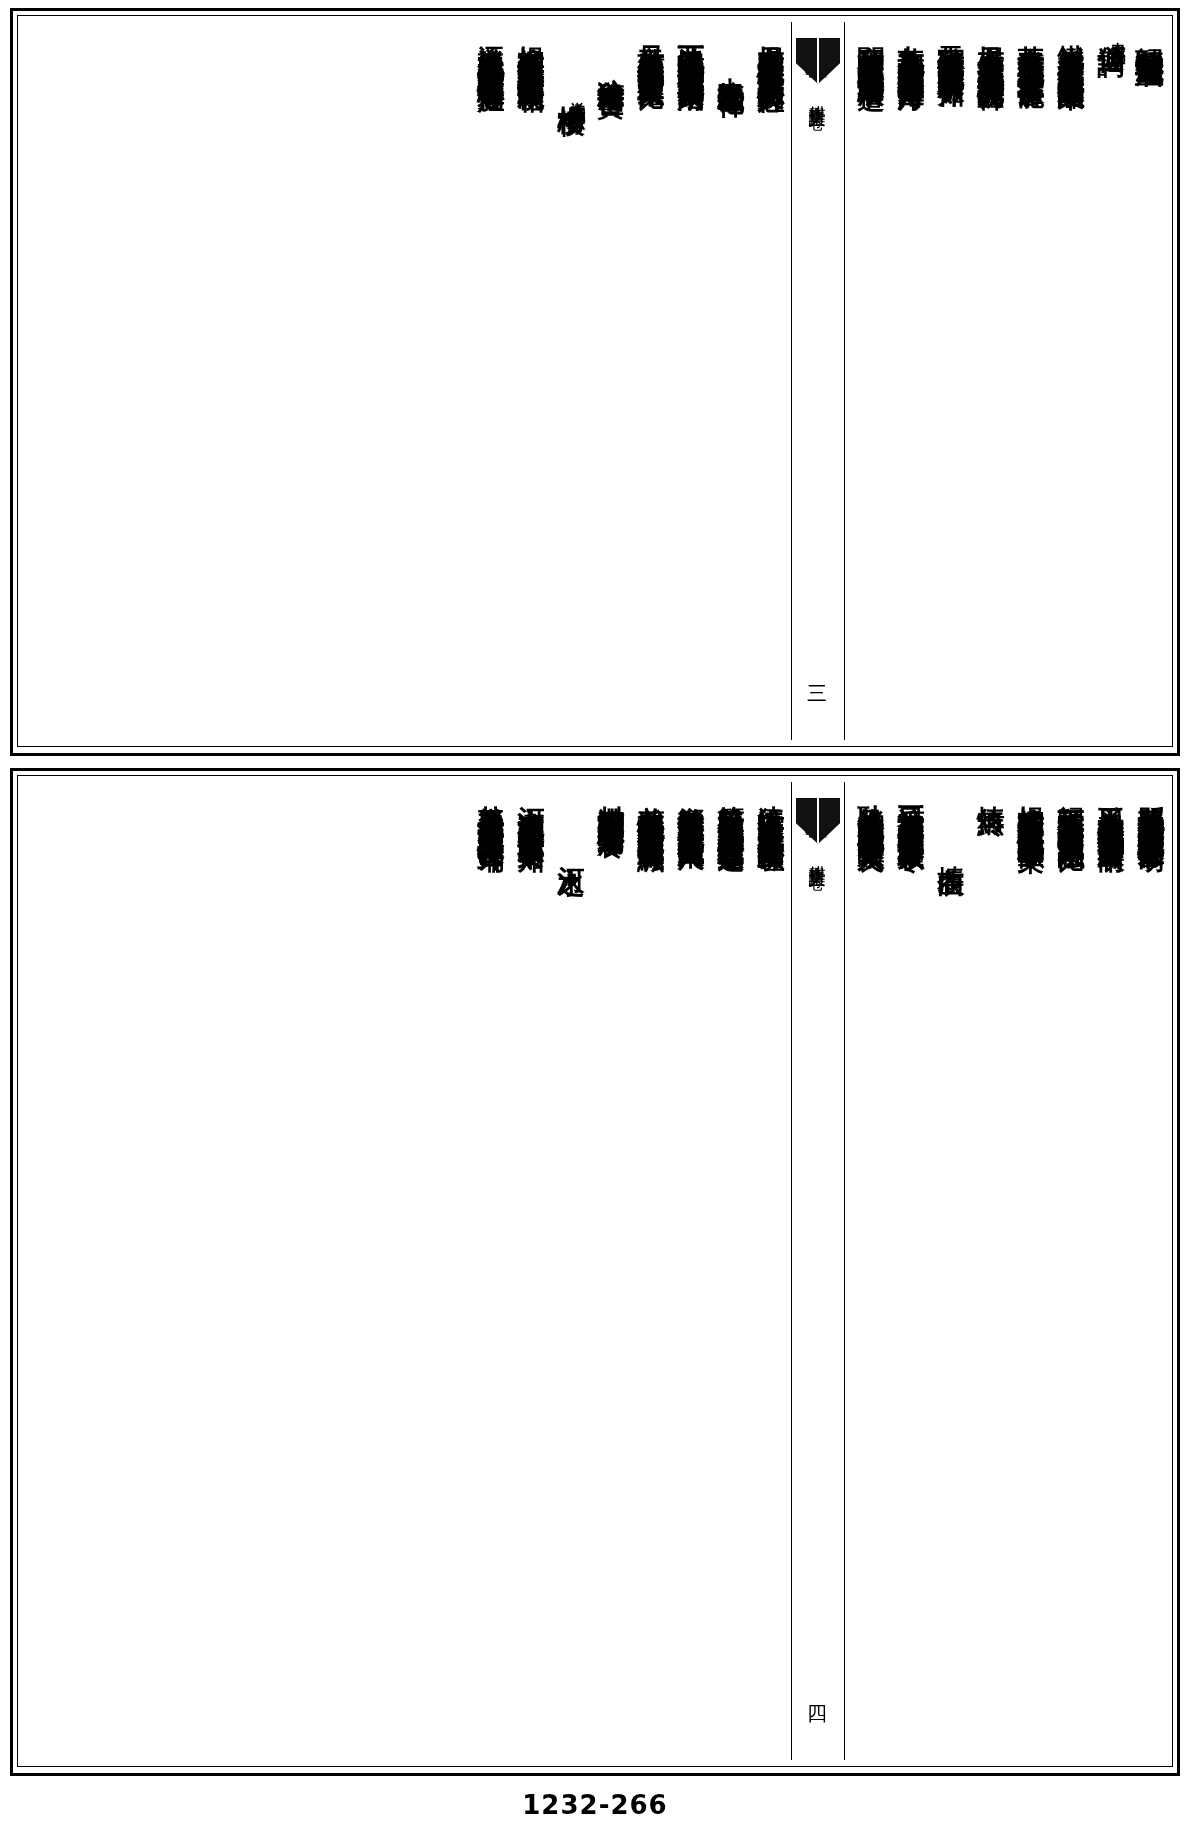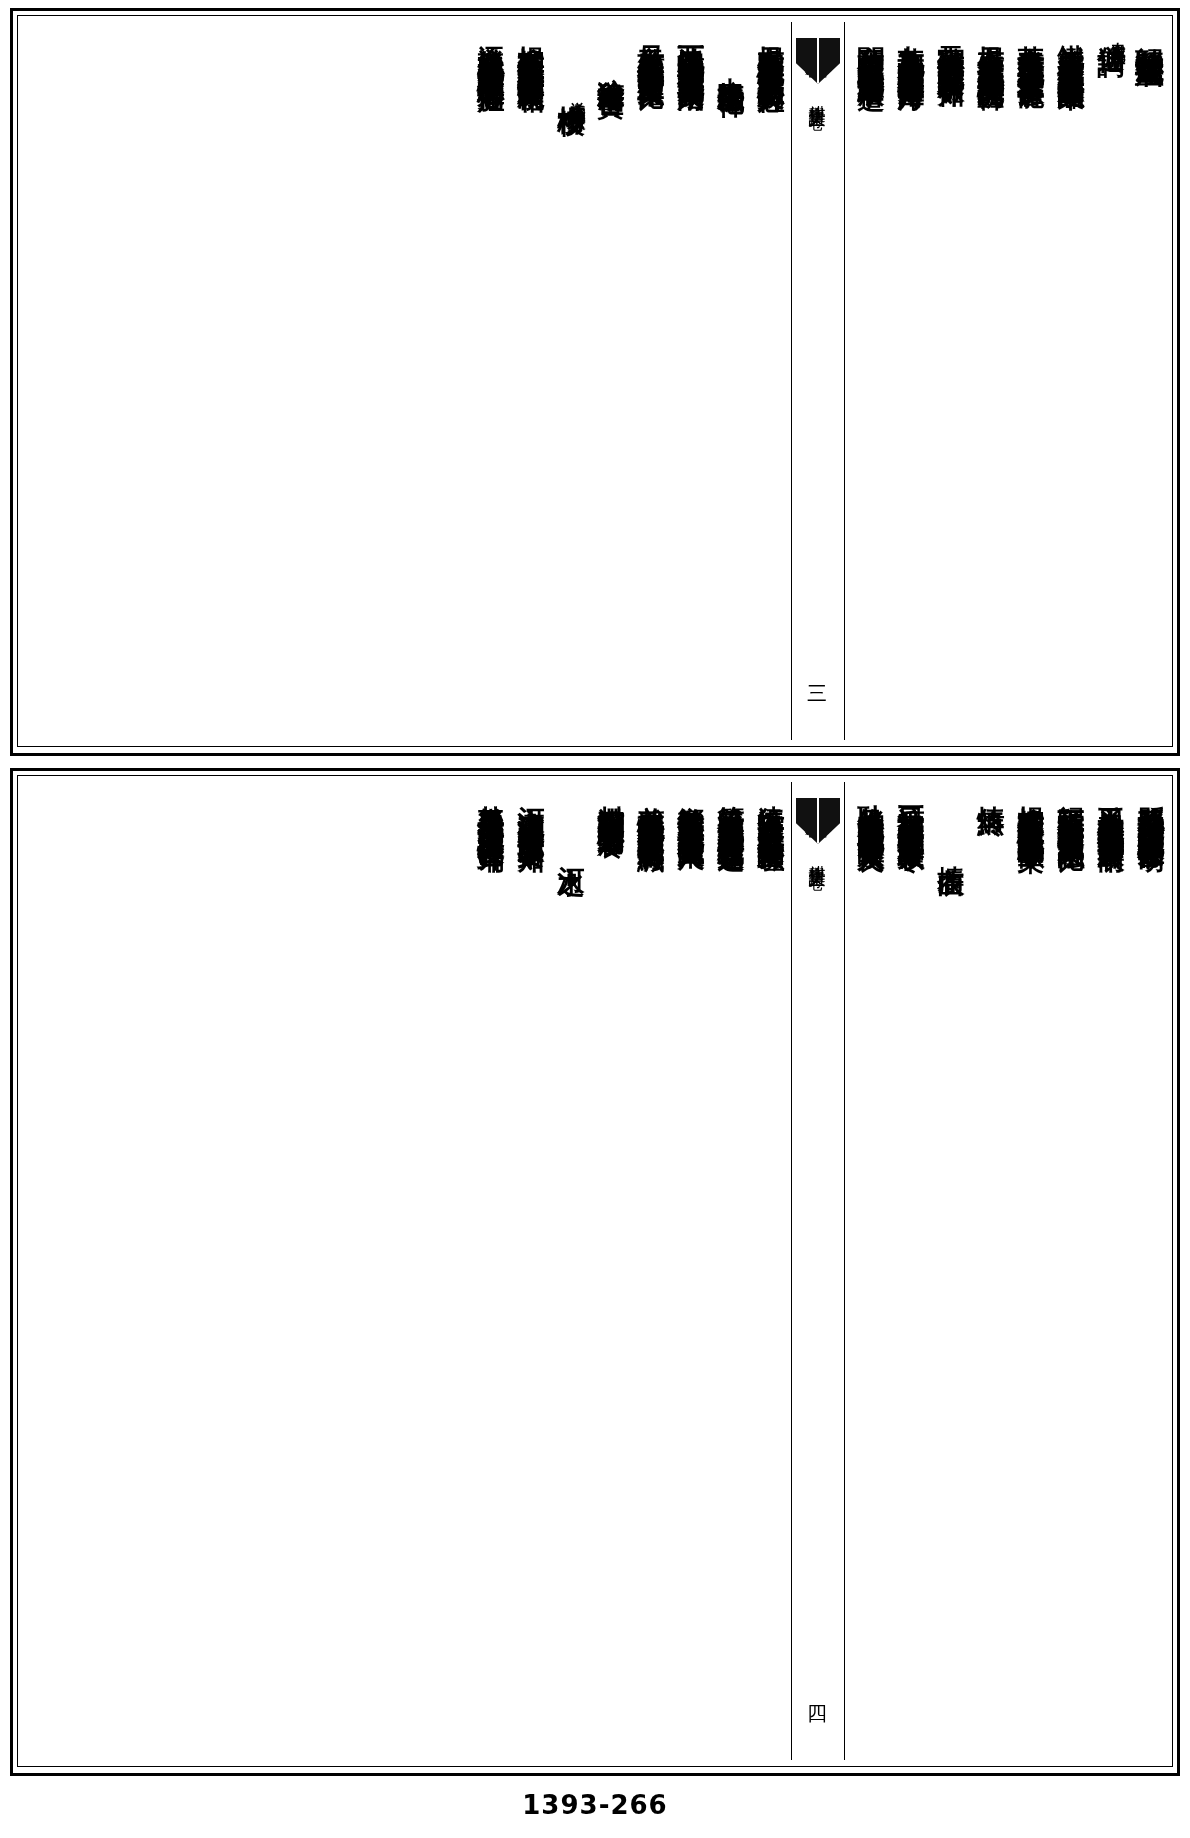--- a/index.html
+++ b/index.html
@@ -210,15 +210,15 @@
       <div class="col">響餘音徹雲端粉題流素汗鴈足棼膏蘭挫鐵東刀尺</div>
       <div class="col">剪裁心悽酸縣知肥瘠何想像縫中單制成遠寄將緘</div>
       <div class="col">封滯汎瀾願酬報國心努力勤加餐</div>
       <div class="col indent2">河之水</div>
       <div class="col">河之水流瀰瀰出崑崙導熊耳踰龍門激呂梁吾不知</div>
       <div class="col">其幾千里但見濁浪汩汩東馳入海日夜去不已奔端</div>
 
     </div>
   </div>
 
-  <div class="footer">1393-266</div>
+  <div class="footer">1232-266</div>
 
 </div>
 
 </body></html>

